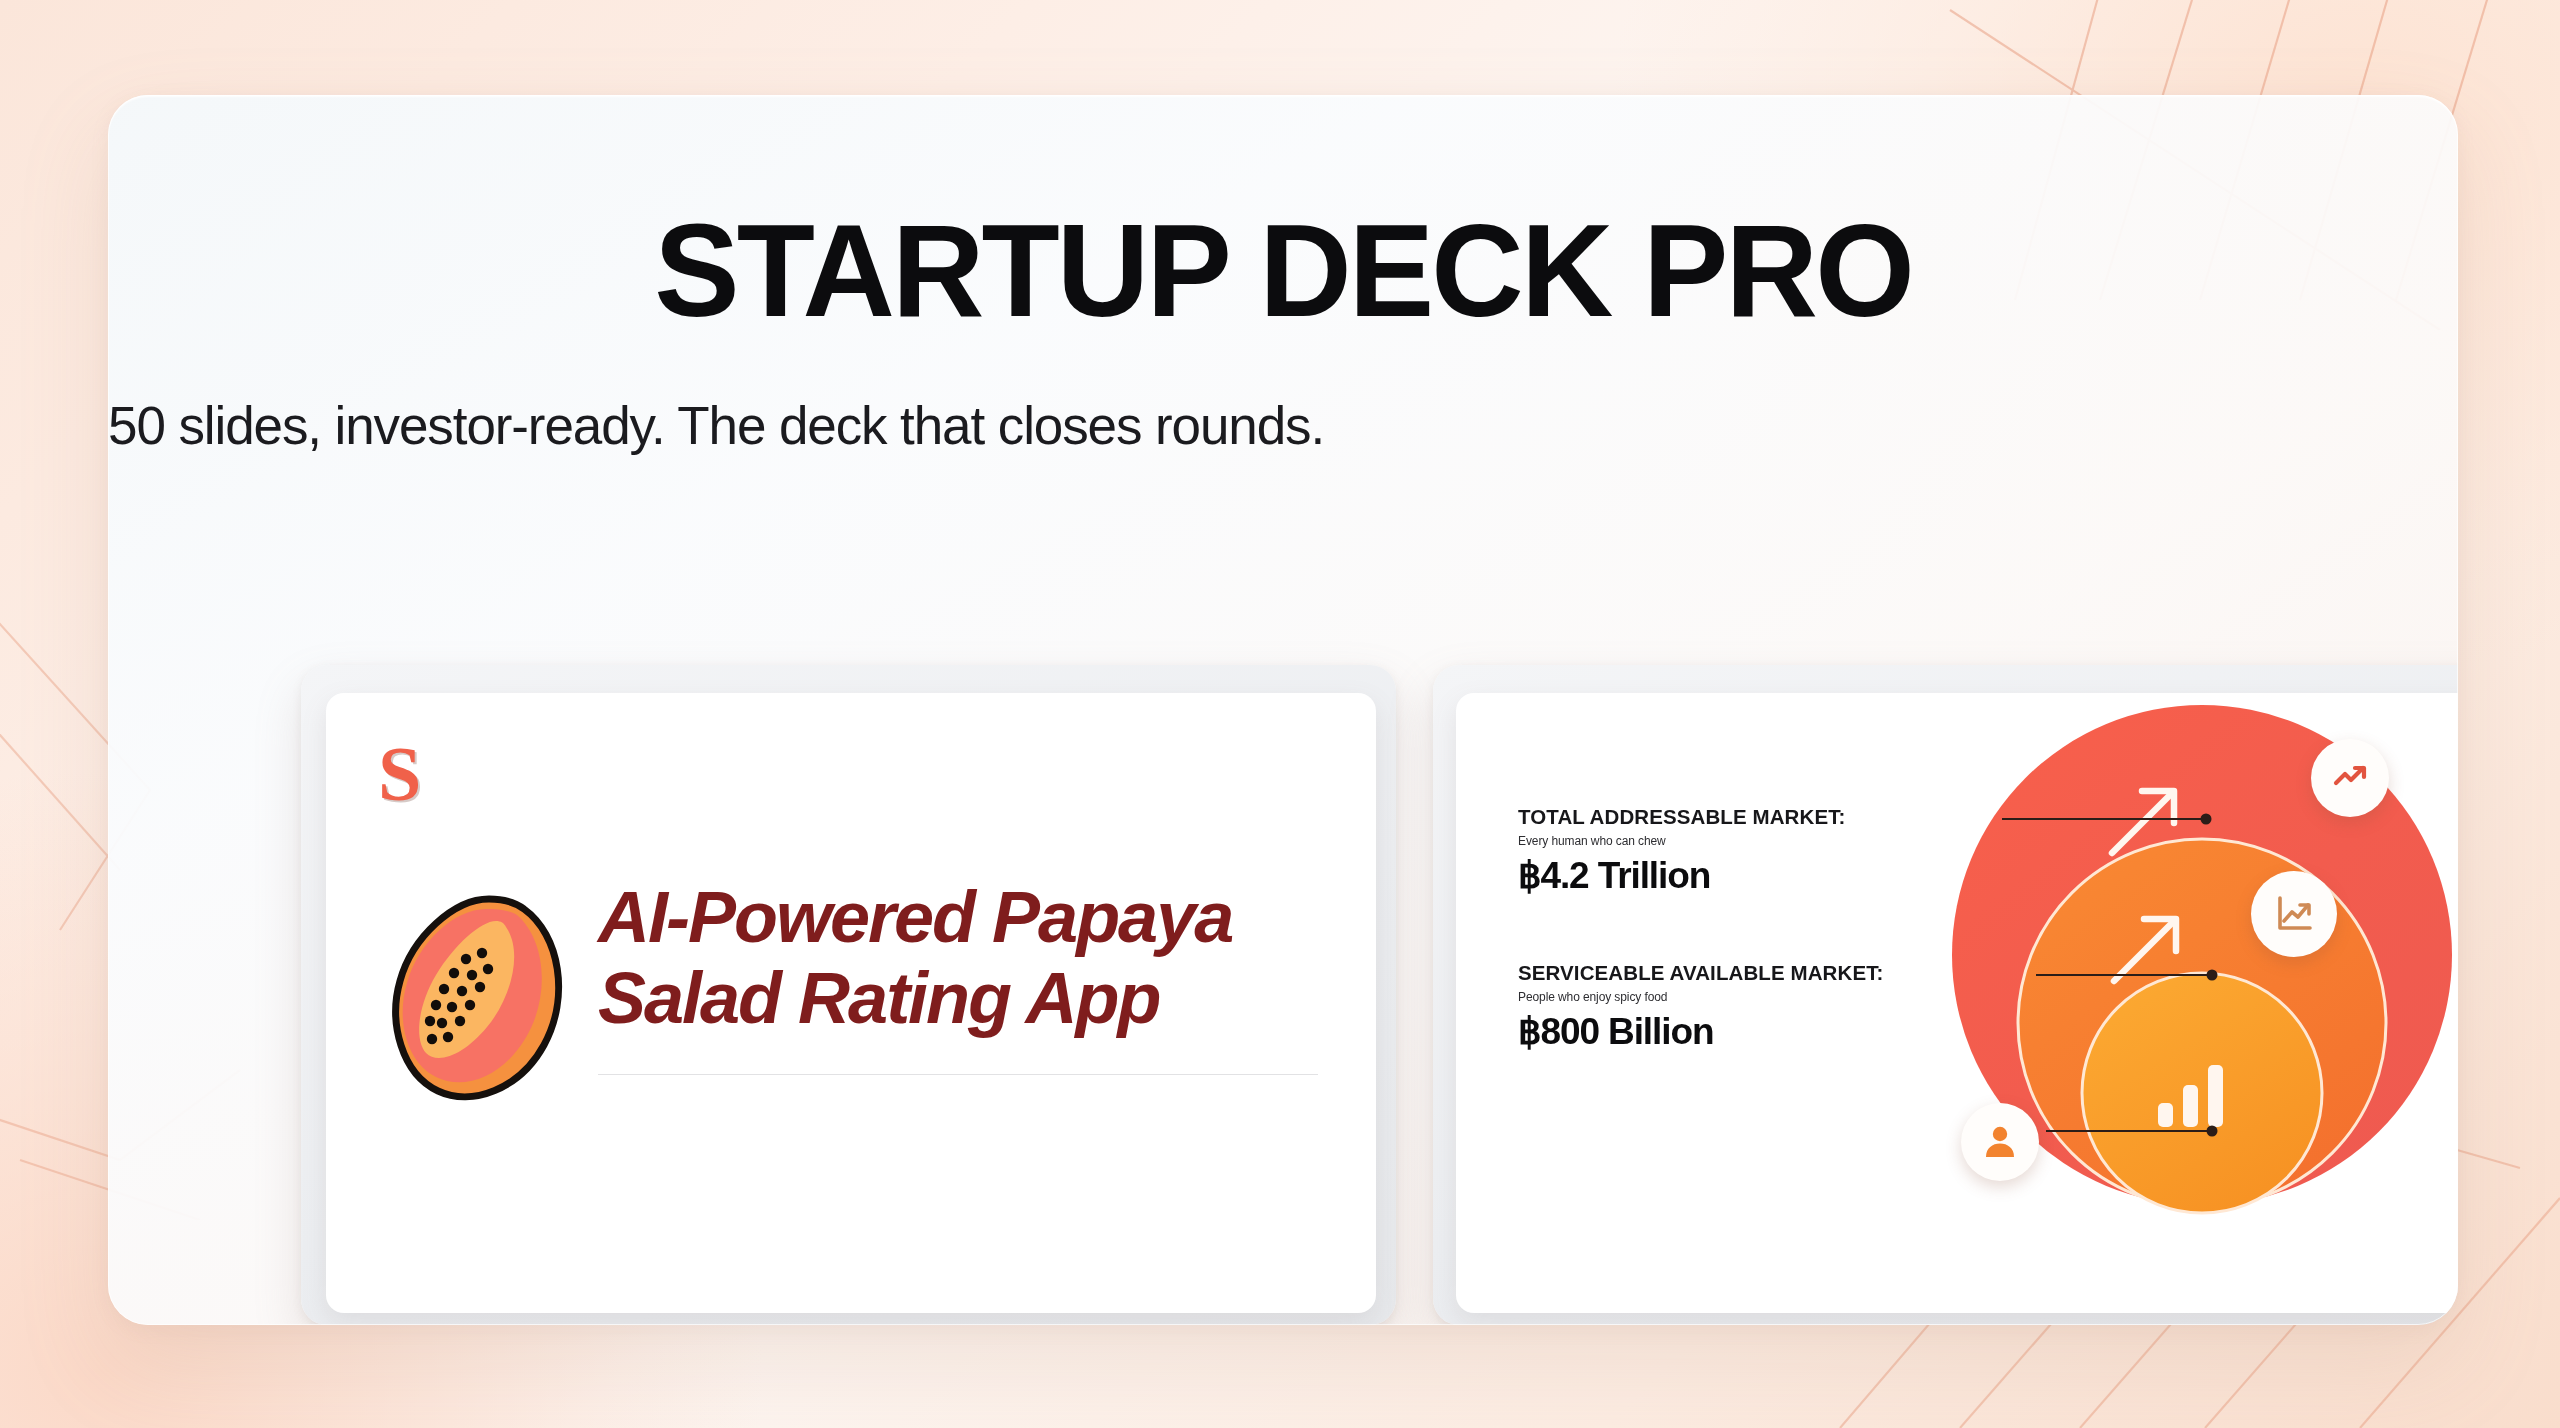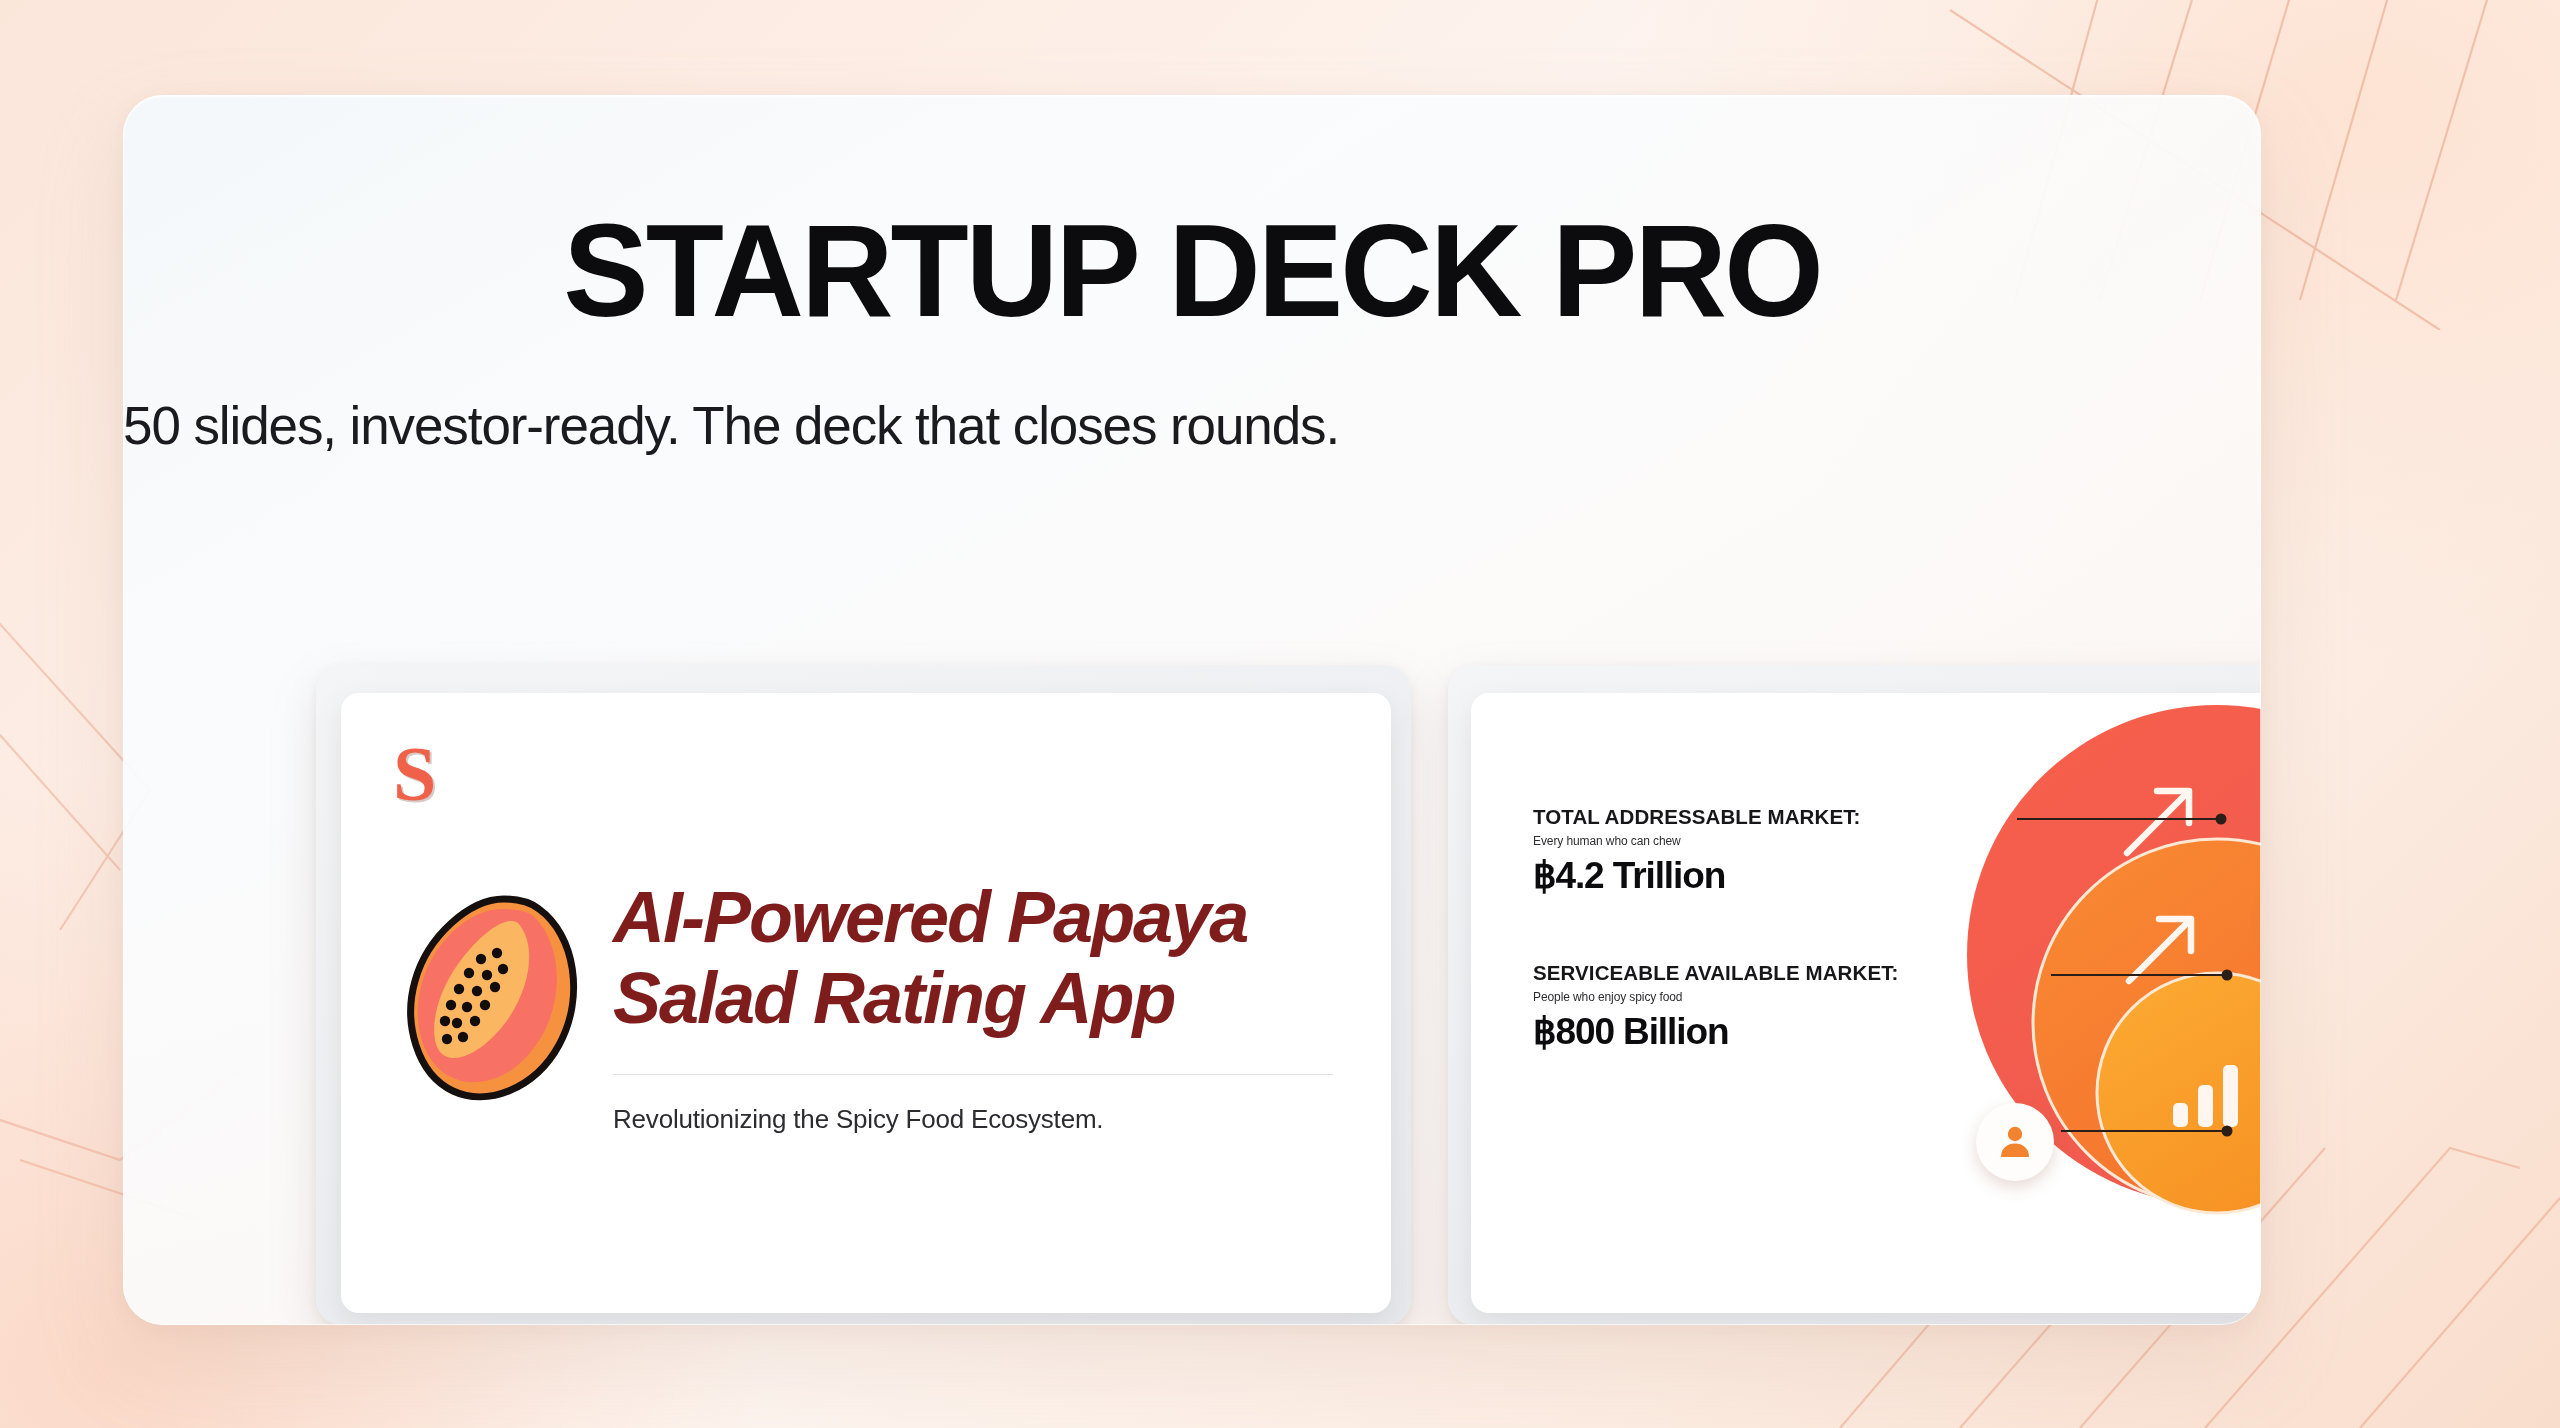--- a/index.html
+++ b/index.html
@@ -25,34 +25,33 @@
 
   
   .deco { position: absolute; pointer-events: none; }
   .deco svg { display: block; }
 
   
   #panel {
     position: absolute;
     left: 108px;
     top: 95px;
-    width: 2138px;
+    width: 2350px;
     height: 1230px;
     border-radius: 40px;
     background: linear-gradient(150deg,
         rgba(244,249,252,0.93) 0%,
         rgba(250,252,254,0.95) 30%,
         rgba(252,250,249,0.93) 62%,
         rgba(250,242,238,0.92) 100%);
     box-shadow:
       0 2px 2px rgba(255,255,255,0.85) inset,
       0 40px 90px rgba(190,150,130,0.18),
       0 4px 18px rgba(180,150,140,0.10);
     overflow: hidden;
-    margin-left: 15px;
   }
   #panel::after{
     content:"";
     position:absolute; inset:0;
     border-radius:40px;
     border:1px solid rgba(255,255,255,0.7);
     pointer-events:none;
   }
 
   
@@ -273,21 +272,20 @@
             <circle cx="64" cy="144" r="5.2"></circle>
               <circle cx="48" cy="146" r="5.2"></circle>
           </g>
         </svg>
       </div>
 
       <div id="left-text">
         <div id="left-title">AI-Powered Papaya Salad Rating App</div>
         <div id="left-divider"></div>
         <div id="left-footer">
-          <div>Revolutionizing the Spicy Food Ecosystem.</div>
         </div>
       </div>
     </div>
 
     <div class="frame" id="frame-right"></div>
     <div class="slide" id="slide-right">
 
       <div id="circles">
         <svg width="620" height="620" viewBox="0 0 620 620">
           <defs>

